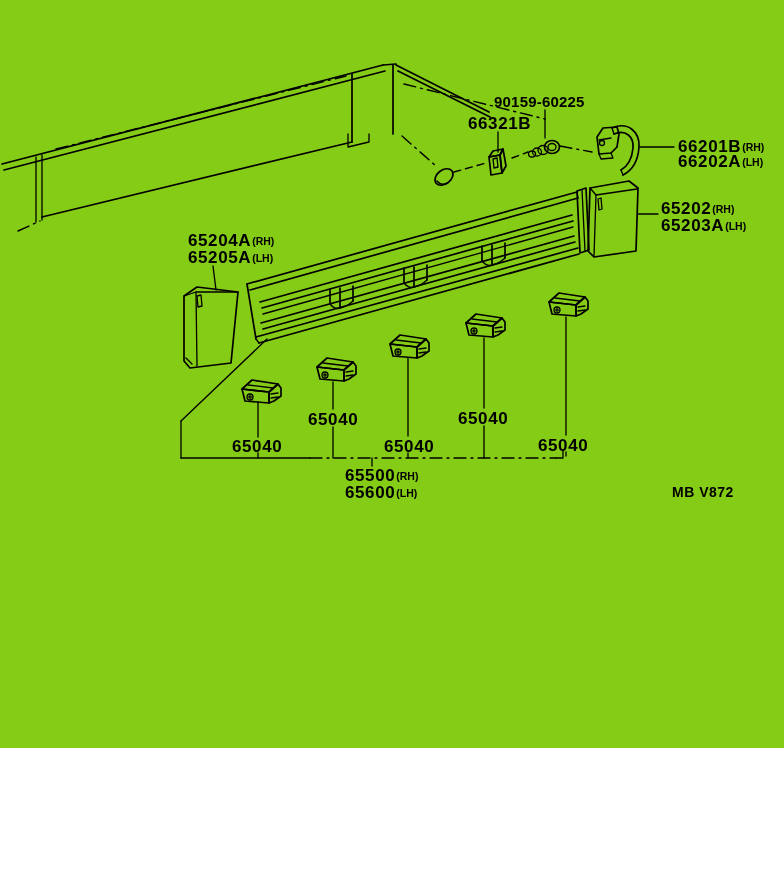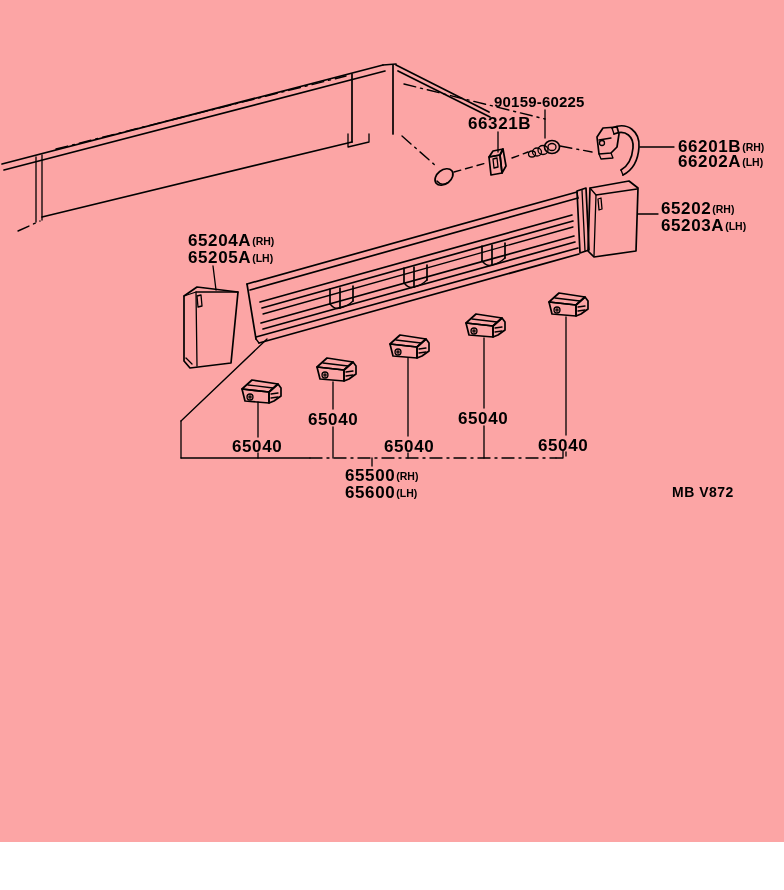--- a/index.html
+++ b/index.html
@@ -1,16 +1,16 @@
 <!DOCTYPE html>
 <html><head>
 <meta charset="utf-8">
 <style>
   html,body{margin:0;padding:0;background:#ffffff;}
-  .page{position:relative;width:784px;height:842px;background:#fca5a5;overflow:hidden;
+  .page{position:relative;width:784px;height:748px;background:#84cc16;overflow:hidden;
         font-family:"Liberation Sans", sans-serif;}
   svg{position:absolute;left:0;top:0;}
   svg path, svg ellipse, svg circle, svg line{fill:none;stroke:#000;stroke-width:1.7;
         stroke-linecap:round;stroke-linejoin:round;}
   .thin{stroke-width:1.3;}
   .dd{stroke-dasharray:12 5 2 5;stroke-width:1.4;}
   .dsh{stroke-dasharray:7 5;stroke-width:1.4;}
   text{fill:#000;font-family:"Liberation Sans", sans-serif;font-weight:bold;}
   .num{font-size:17px;letter-spacing:0.6px;}
   .num-sm{font-size:15px;letter-spacing:0.2px;}

